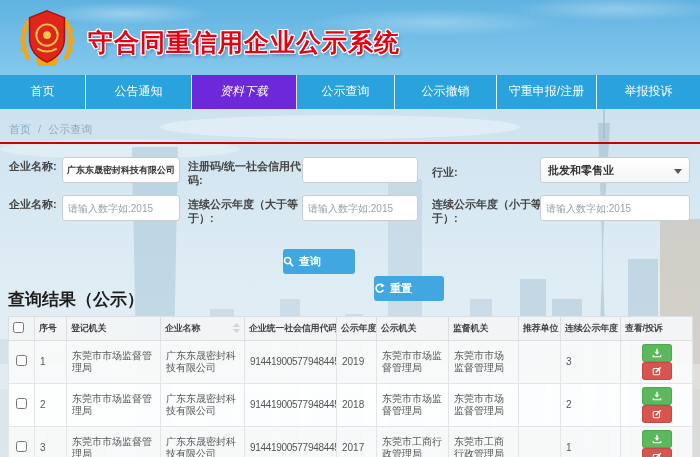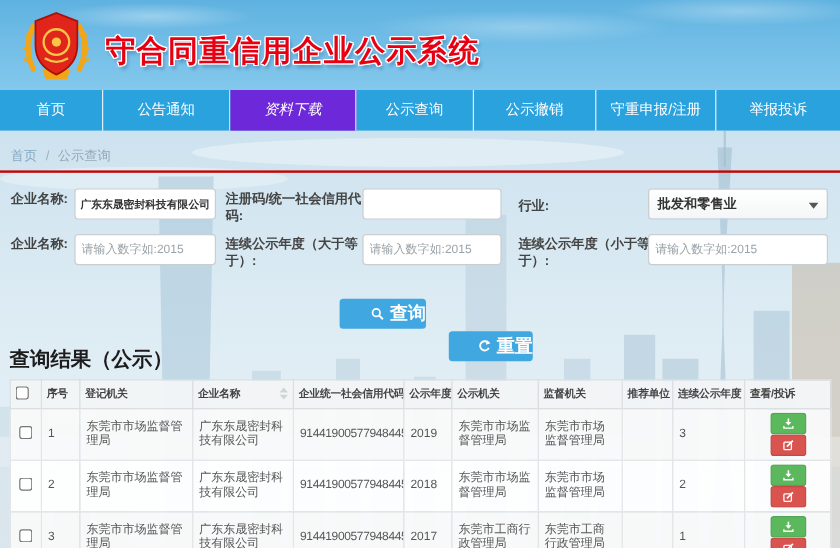--- a/index.html
+++ b/index.html
@@ -59,22 +59,22 @@
   .fselect { position:absolute; left:540px; top:48px; width:150px; height:26px;
     border:1px solid #c9ced2; border-radius:3px; background:linear-gradient(#fff,#f4f6f7);
     font-size:11px; font-weight:bold; color:#333; line-height:24px; padding:0 18px 0 7px;
     cursor:pointer; }
   .fselect .caret { position:absolute; right:7px; top:11px; width:0; height:0;
     border-left:4px solid transparent; border-right:4px solid transparent;
     border-top:5px solid #555; }
 
   
   .fbtn { position:absolute; top:140px; height:25px; border:none; border-radius:3px;
-    background:#41a7e1; color:#fff; font-size:15px; font-weight:bold; cursor:pointer;
-    display:flex; align-items:center; justify-content:flex-end; gap:5px;
+    background:#41a7e1; color:#fff; font-size:11px; font-weight:bold; cursor:pointer;
+    display:flex; align-items:center; justify-content:flex-start; gap:5px;
     font-family:"Liberation Sans","DejaVu Sans",sans-serif; }
   .btn-query { left:283px; width:72px; }
   .btn-reset { left:374px; width:70px;margin-top:27px; }
 
   
   .results-title { position:absolute; left:8px; top:179px; font-size:17px;
     font-weight:bold; color:#1c1c1c; }
   .results-table { position:absolute; left:8px; top:207px; width:684px;
     border-collapse:collapse; table-layout:fixed; }
   .results-table th { background:rgba(243,245,246,.97); border:1px solid #dcdfe1;

